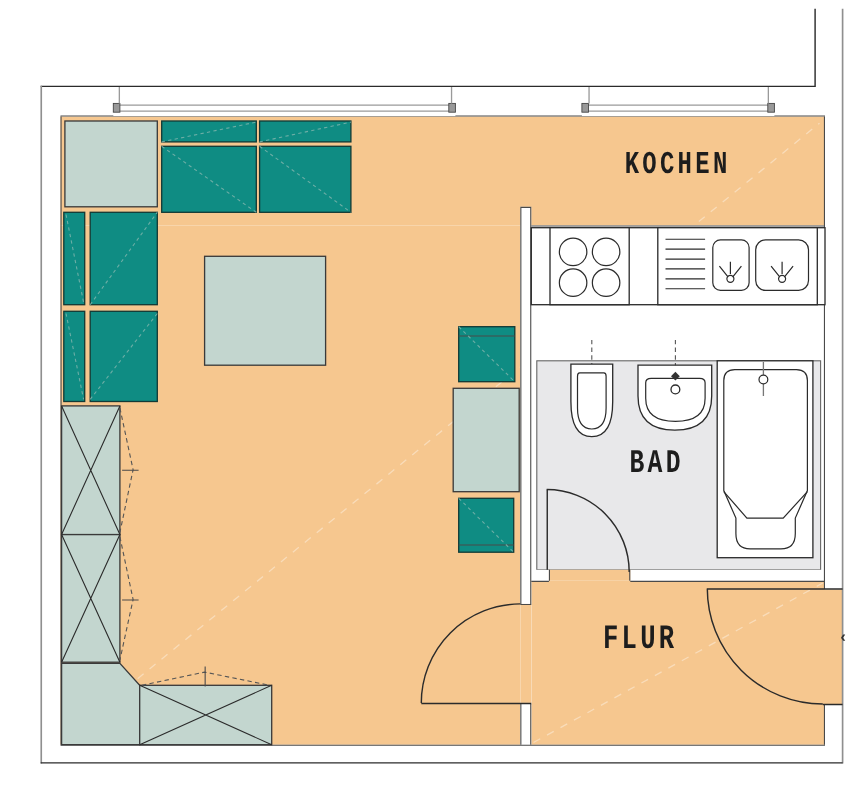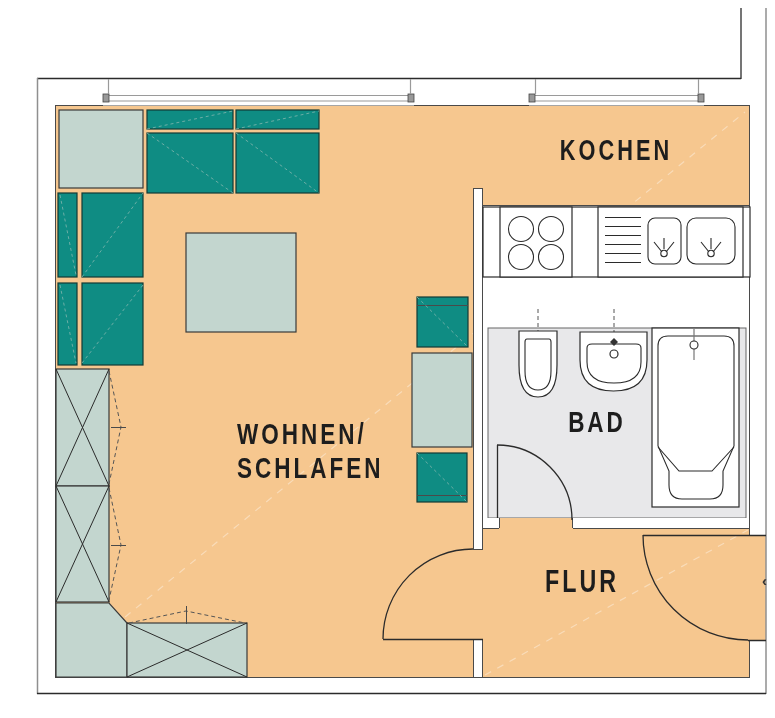--- a/index.html
+++ b/index.html
@@ -1,18 +1,18 @@
 <!DOCTYPE html>
 <html style="--floor: #f6c78f; --upholstery-teal: #0f8c83; --furniture-light: #c3d6cf; --bathroom-floor: #e8e8ea; --wall: #ffffff; --outline: #2b2b2b; --outer-line-gray: #8f8f8f; --label-text: #1d1d1d;"><head>
 <meta charset="utf-8">
 <style>
   html,body{margin:0;padding:0;background:#fff;}
   .plan{
     position:relative;width:775px;height:718px;background:var(--wall,#fff);
-    font-family:Liberation Sans, sans-serif;overflow:hidden;
+    font-family:Liberation Mono, monospace;overflow:hidden;
   }
   .plan svg{position:absolute;left:0;top:0;}
   
   .f-floor{fill:var(--floor,#f6c78f);}
   .f-gray{fill:var(--bathroom-floor,#e8e8ea);stroke:#666;stroke-width:1;}
   .f-white{fill:#ffffff;}
   .f-teal{fill:var(--upholstery-teal,#0f8c83);stroke:#123a36;stroke-width:1.2;}
   .f-light{fill:var(--furniture-light,#c3d6cf);stroke:#3a3a3a;stroke-width:1.2;}
   
   .ln{stroke:var(--outline,#2b2b2b);stroke-width:1.3;fill:none;}
@@ -201,23 +201,19 @@
       </g>
       <g>
         <path class="ln" d="M643,535.5 H766 M748,640.5 H766"></path>
         <path class="ln" d="M643,535 A105,105 0 0 0 748,640"></path>
       </g>
     </g>
   </svg>
 
   <div class="room-label lbl-center" style="left:616px;top:150px;font-size:29px;">KOCHEN</div>
 
-  <div style="position:absolute;left:237px;top:417px;">
-    <div class="room-label lbl-left" style="position:static;font-size:30px;line-height:34px;">WOHNEN/</div>
-    <div class="room-label lbl-left" style="position:static;font-size:30px;line-height:34px;">SCHLAFEN</div>
-  </div>
 
   <div class="room-label lbl-center" style="left:597px;top:422px;font-size:30px;">BAD</div>
 
   <div class="room-label lbl-center" style="left:582px;top:582px;font-size:31px;">FLUR</div>
 
   <div class="marker" style="left:762px;top:572px;font-size:15px;">‹</div>
 </div>
 
 </body></html>

